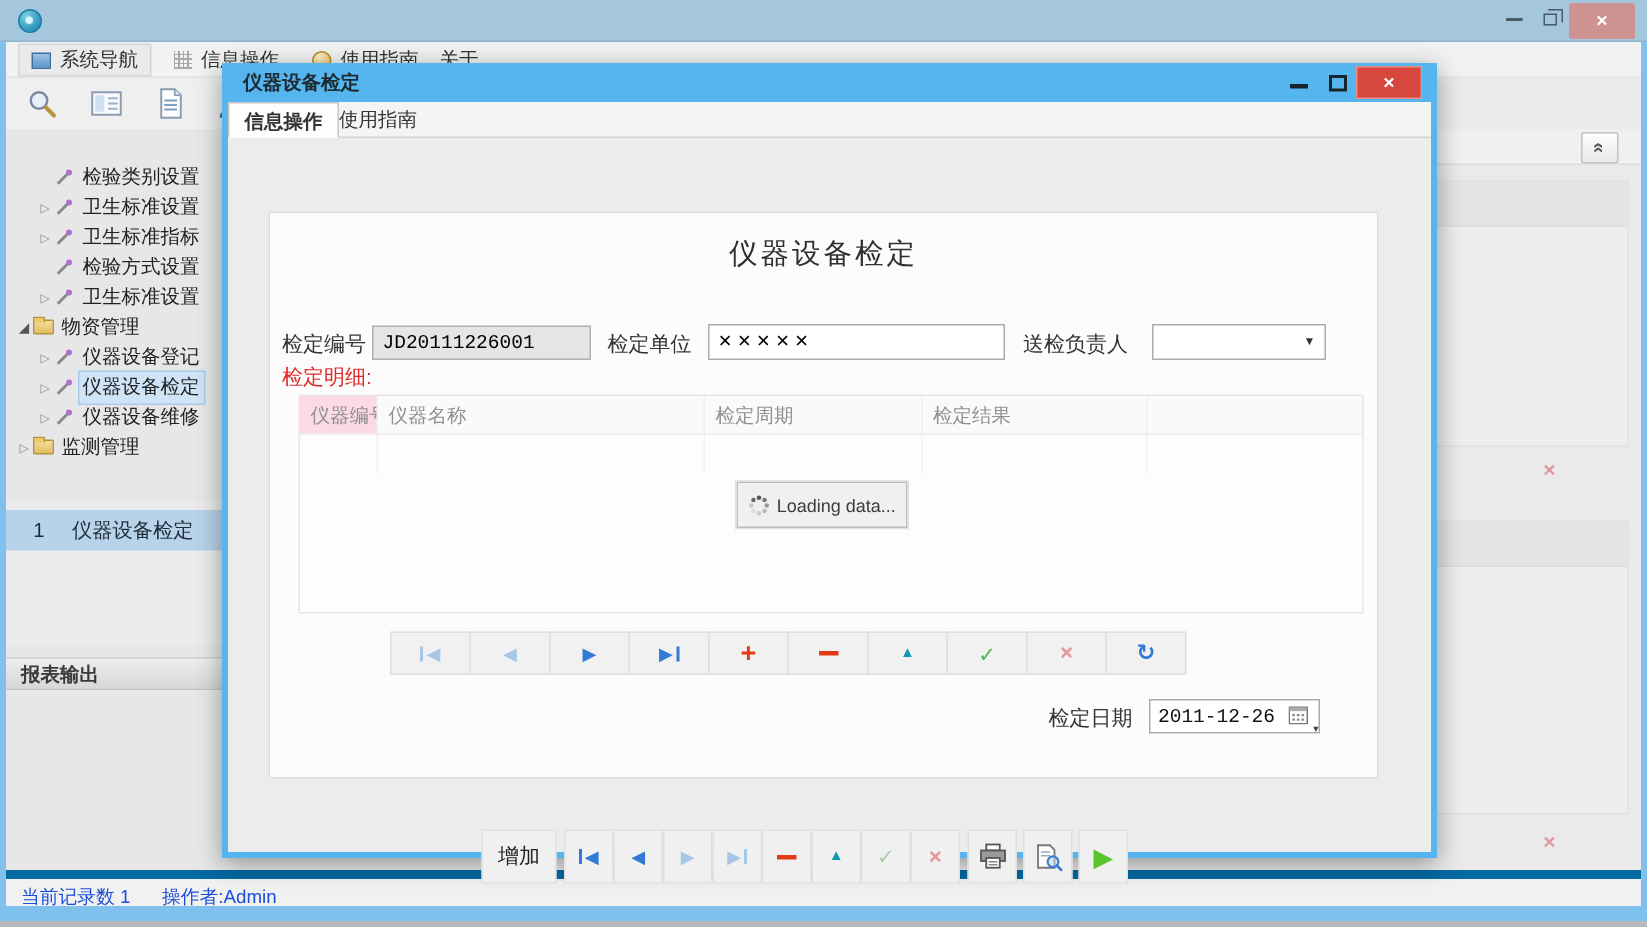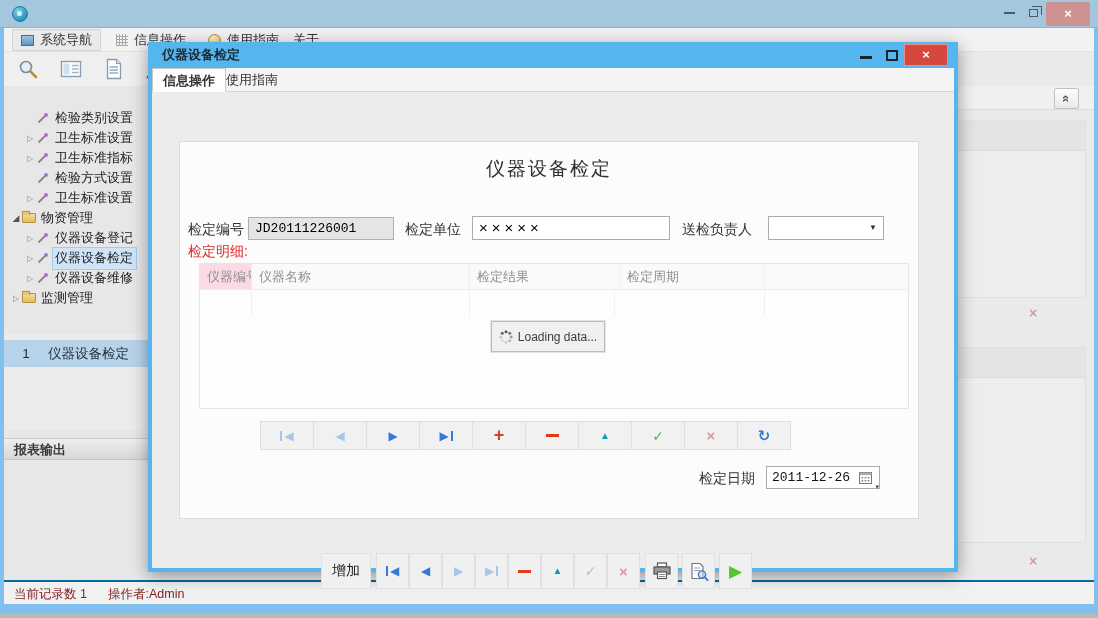--- a/index.html
+++ b/index.html
@@ -72,21 +72,21 @@
   .collapse-btn { position:absolute; left:1054px; top:88px; width:25px; height:21px; border:1px solid #c2c2c2;
                   border-radius:2px; background:linear-gradient(#fdfdfd,#e9e9e9); display:flex; align-items:center; justify-content:center; }
   .collapse-btn span { display:inline-block; transform:rotate(90deg); font-size:13px; color:#555; font-weight:bold; line-height:1; }
   .bg-panel { position:absolute; background:#ededed; border:1px solid #e0e0e0; }
   .bg-panel .ph { height:30px; background:#e4e4e4; border-bottom:1px solid #dcdcdc; }
   .bg-x { position:absolute; width:22px; height:20px; color:#d89a9a; font-size:14px; font-weight:bold;
           text-align:center; line-height:20px; }
 
   
   .statusbar { position:absolute; left:4px; top:580px; width:1090px; height:24px; background:#f1f1f1;
-               border-top:2px solid #0369a1; font-size:12.5px; color:#7f1d1d; }
+               border-top:6px solid #0369a1; font-size:12.5px; color:#1d4ed8; }
   .statusbar span { position:absolute; top:0; height:24px; line-height:24px; }
 
   
   .dialog { position:absolute; left:148px; top:42px; width:810px; height:530px; background:#55b5ee;
             box-shadow:0 4px 16px rgba(0,0,0,.38); z-index:10; }
   .dlg-title { position:absolute; left:14px; top:0; height:26px; line-height:26px; font-size:13px; font-weight:700; color:#1d2b33; }
   .dlg-min { position:absolute; left:712px; top:14px; width:12px; height:3px; background:#16242c; }
   .dlg-max { position:absolute; left:738px; top:8px; width:12px; height:11px; border:2px solid #16242c; }
   .dlg-close { position:absolute; left:756px; top:2px; width:44px; height:22px; background:#d6483e; border:1px solid #e98f88;
                color:#fff; font-size:13px; font-weight:bold; text-align:center; line-height:20px; }
@@ -372,22 +372,22 @@
         <span></span>
         <span class="combo-arrow">▼</span>
       </div>
 
       <div class="flabel red" style="left:36px;top:172px;">检定明细:</div>
 
       <div class="grid">
         <div class="g-head">
           <div class="gc c0 sel">仪器编号</div>
           <div class="gc c1">仪器名称</div>
+          <div class="gc c2">检定周期</div>
           <div class="gc c3">检定结果</div>
-          <div class="gc c2">检定周期</div>
           <div class="gc c4"></div>
         </div>
         <div class="g-row">
           <div class="gc c0"></div>
             <div class="gc c1"></div>
             <div class="gc c2"></div>
             <div class="gc c3"></div>
             <div class="gc c4"></div>
         </div>
       </div>

